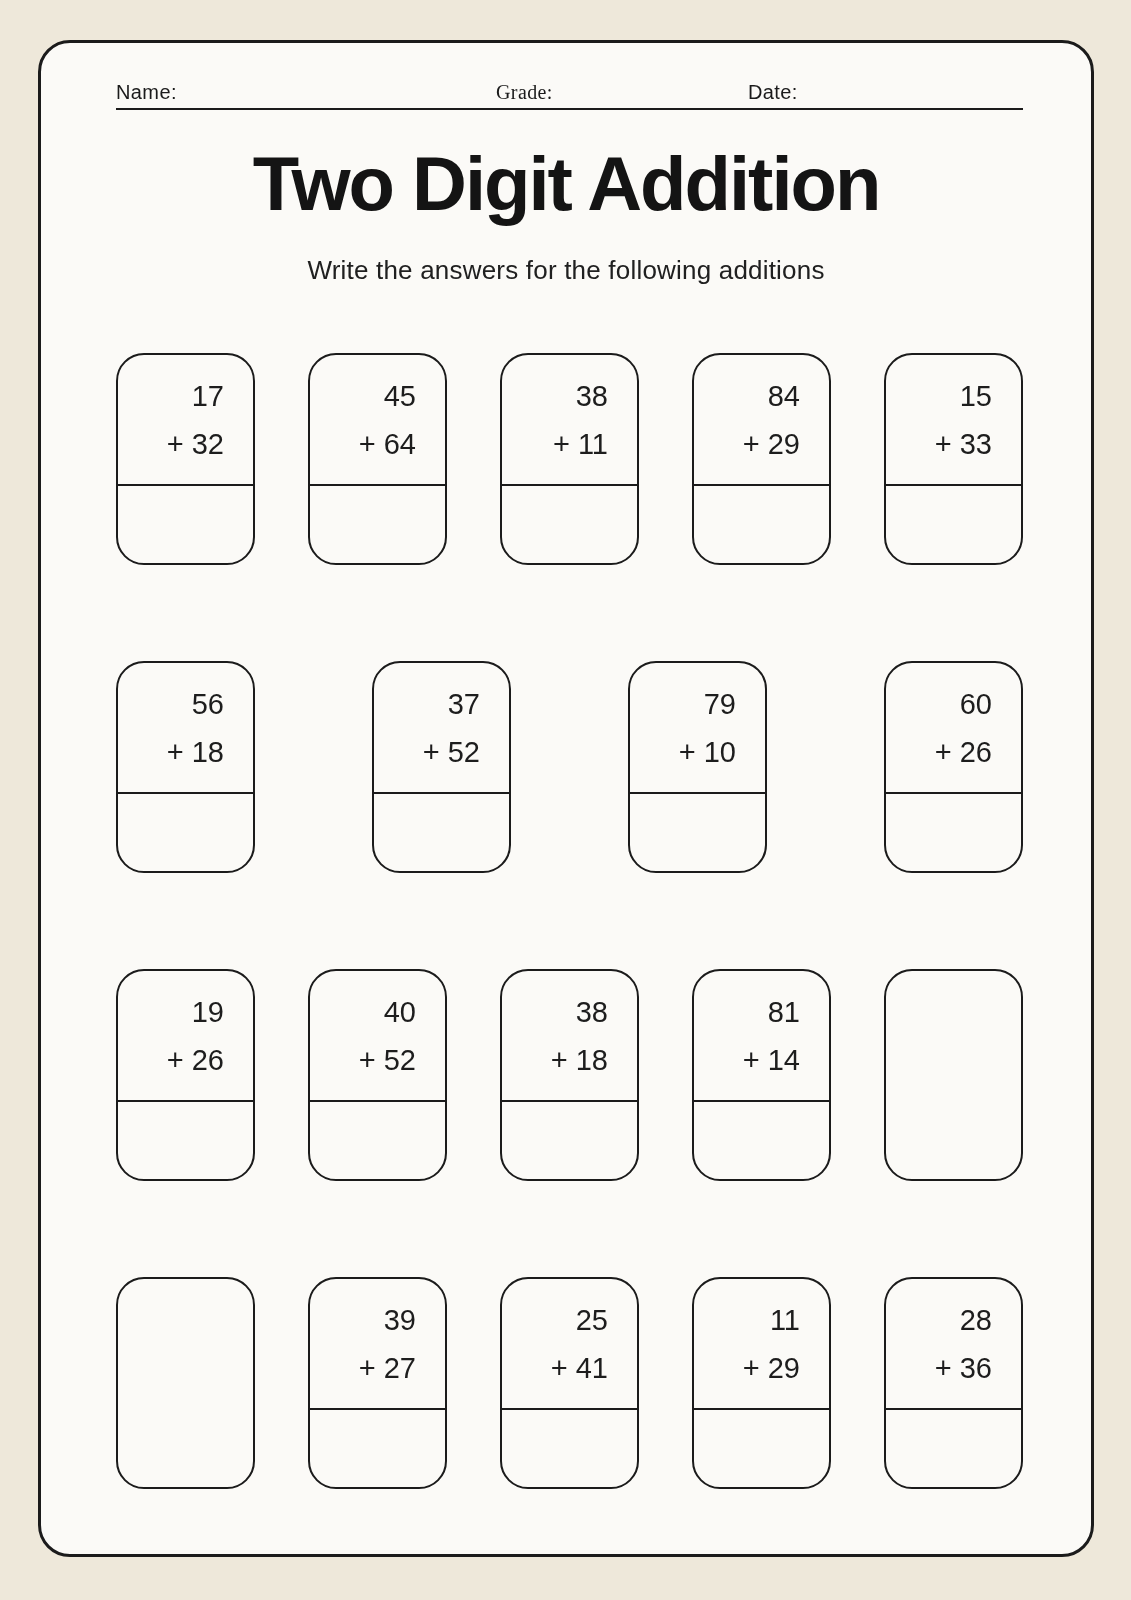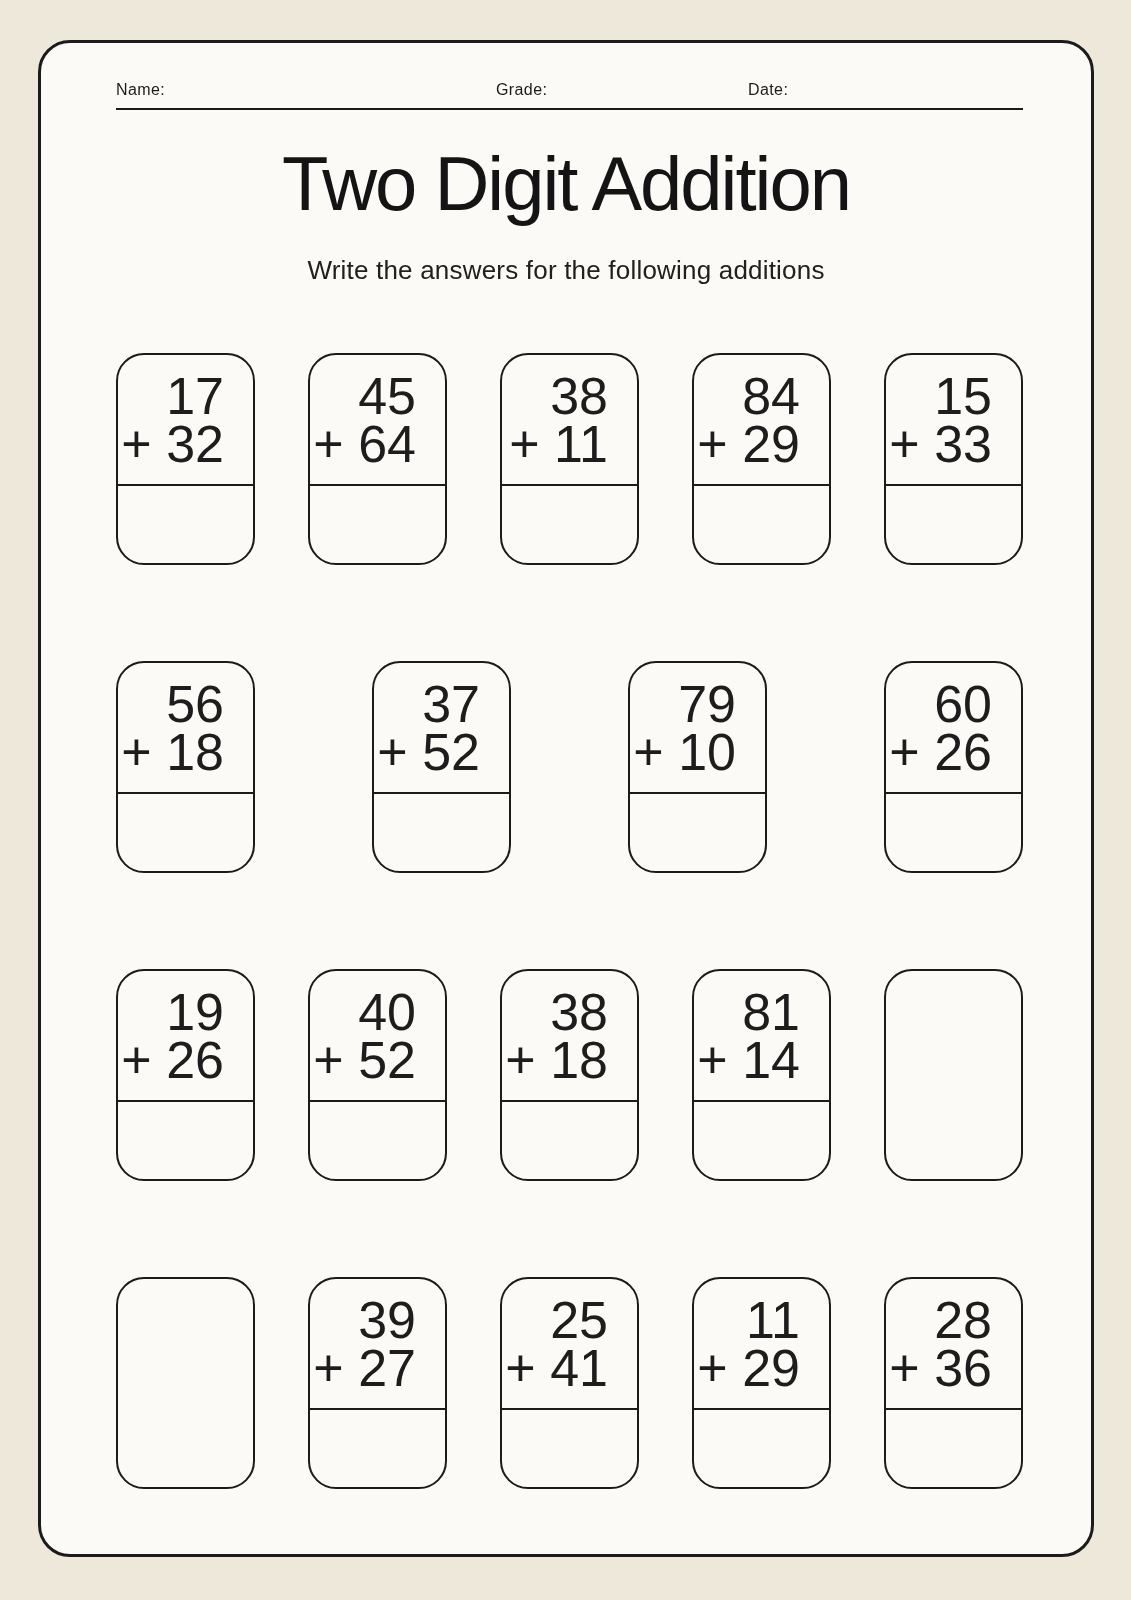--- a/index.html
+++ b/index.html
@@ -20,33 +20,33 @@
     position:absolute;left:38px;top:40px;width:1056px;height:1517px;
     background:var(--paper);
     border:3px solid var(--ink);
     border-radius:32px;
   }
   .header{
     position:absolute;left:75px;top:35px;width:907px;height:32px;
     border-bottom:2px solid var(--ink);
   }
   .hlabel{
-    position:absolute;top:2px;font-size:16px;letter-spacing:0.4px;color:var(--ink);
+    position:absolute;top:2px;font-size:20px;letter-spacing:0.4px;color:var(--ink);
     line-height:1.2;white-space:nowrap;
   }
   .pos-name{left:0;}
-  .pos-grade{left:380px;}
+  .pos-grade{left:380px;font-family:Liberation Serif, serif;}
   .pos-date{left:632px;}
   .hfield{position:absolute;top:0;height:30px;}
   .fld-name{left:70px;width:300px;}
   .fld-grade{left:450px;width:170px;}
   .fld-date{left:695px;width:210px;}
   .title{
     position:absolute;top:103px;left:0;width:100%;margin:0;
-    text-align:center;font-size:76px;font-weight:normal;letter-spacing:-2px;
+    text-align:center;font-size:76px;font-weight:bold;letter-spacing:-2px;
     line-height:1;color:#141414;
   }
   .subtitle{
     position:absolute;top:214px;left:0;width:100%;margin:0;
     text-align:center;font-size:26px;line-height:1;color:#202020;
     letter-spacing:0.2px;
   }
   .cards{
     position:absolute;left:75px;top:310px;width:907px;
     display:flex;flex-direction:column;gap:96px;
@@ -58,21 +58,21 @@
     border-radius:28px;
     display:flex;flex-direction:column;
     overflow:hidden;
     background:var(--paper);
   }
   .ops{
     height:131px;
     border-bottom:2.5px solid var(--ink);
     display:flex;flex-direction:column;justify-content:center;align-items:flex-end;
     padding-right:29px;
-    font-size:52px;line-height:48px;color:#1D1D1D;
+    font-size:29px;line-height:48px;color:#1D1D1D;
     white-space:pre;
   }
   .ans{flex:1;}
 </style>
 </head>
 <body>
 
 <div class="canvas">
   <div class="page">
 

